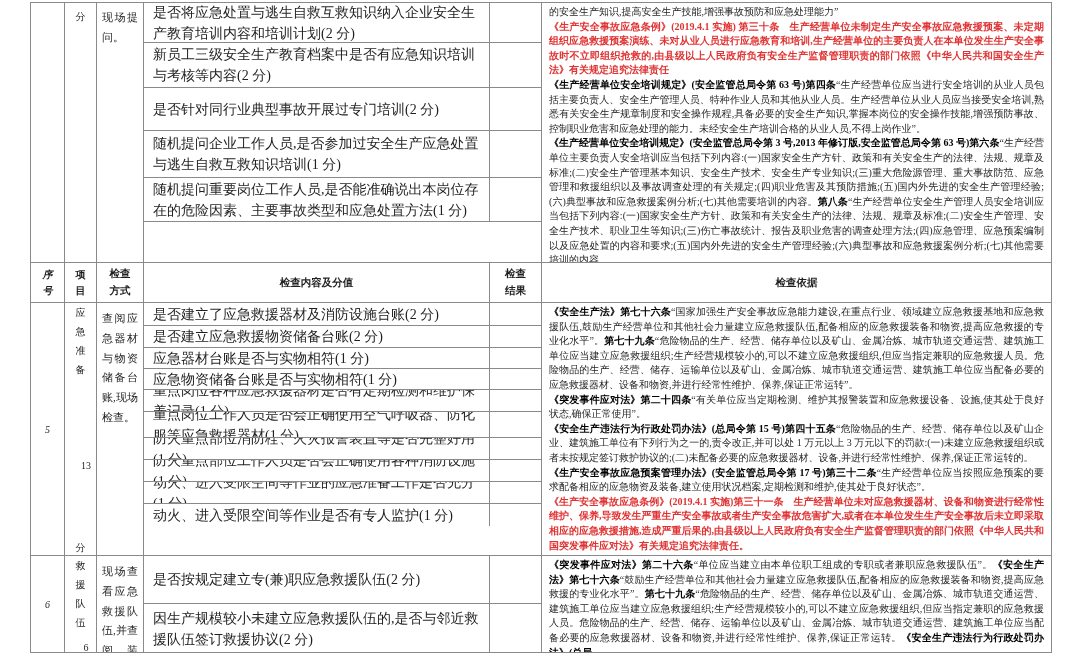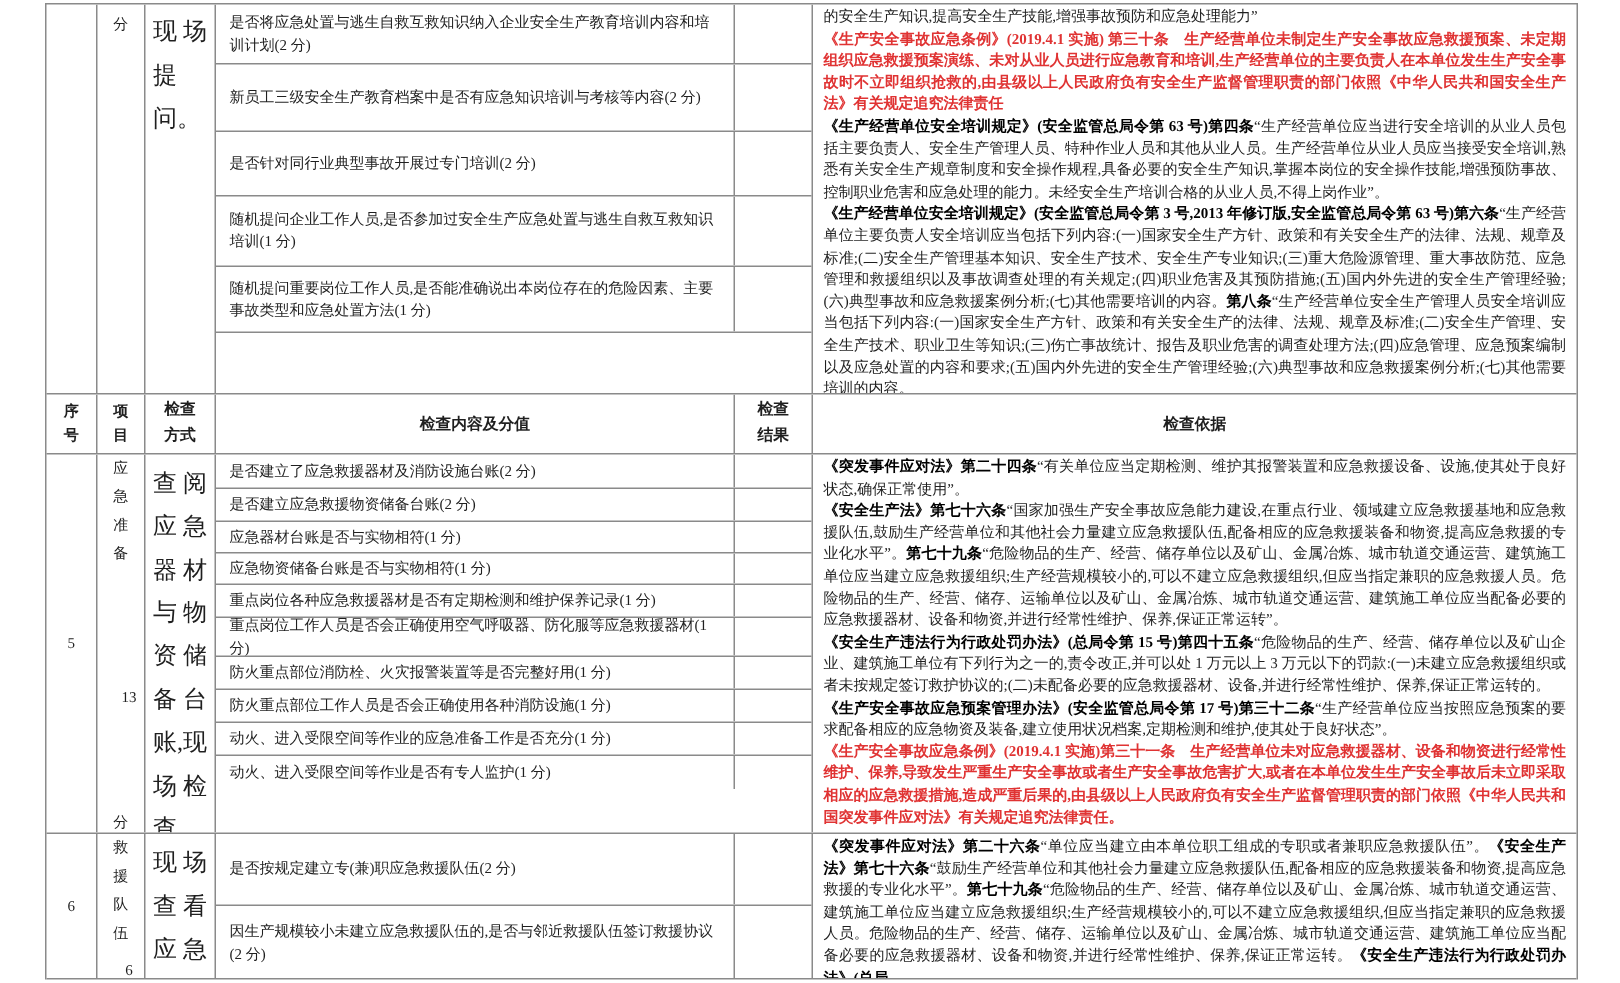--- a/index.html
+++ b/index.html
@@ -13,27 +13,27 @@
   }
   .tbl {
     position: absolute;
     left: 30px; top: 2px; width: 1022px;
     border-top: 1px solid #8a8a8a;
     border-left: 1px solid #8a8a8a;
     border-right: 1px solid #8a8a8a;
   }
   .sec { display: flex; border-bottom: 1px solid #8a8a8a; overflow: hidden; }
   .c { border-right: 1px solid #8a8a8a; overflow: hidden; }
-  .seq { width: 34px; display:flex; align-items:center; justify-content:center; font-size:10px; }
+  .seq { width: 34px; display:flex; align-items:center; justify-content:center; font-size:10px;font-style:italic; }
   .item { width: 32px; display:flex; flex-direction:column; align-items:center; justify-content:space-between; font-size:10px; }
-  .meth { width: 47px; font-size:16px; padding:6px 5px; line-height:1.8; text-align:justify; word-break:break-all;font-family:Liberation Serif, serif; }
+  .meth { width: 47px; font-size:11px; padding:6px 5px; line-height:1.8; text-align:justify; word-break:break-all;font-family:Liberation Serif, serif; }
   .rowsc { width: 398px; display:flex; flex-direction:column; border-right:1px solid #8a8a8a; }
   .row { display:flex; flex:none; overflow:hidden; }
   .row:not(:last-child) { border-bottom: 1px solid #8a8a8a; }
-  .ct { width: 346px; border-right:1px solid #8a8a8a; display:flex; align-items:center; padding:2px 9px; font-size:10px; line-height:1.5; }
+  .ct { width: 346px; border-right:1px solid #8a8a8a; display:flex; align-items:center; padding:2px 9px; font-size:14px; line-height:1.5; }
   .rs { flex:1; }
   .basis { flex:1; padding:2px 7px 3px 7px; font-size:10px; line-height:14.6px; text-align:justify; }
   .b { font-weight: bold; color:#000;margin-top:48px; }
   .r { color:#e03333; }
   .vtxt { width:12px; text-align:center; line-height:1.9; word-break:break-all; }
   .vnum { margin-top:10px; text-align:center;margin-left:11px; }
   .cont .item { justify-content:flex-start; padding-top:4px; }
   .cont .meth { padding-top:5px; }
   .hdr { font-weight:bold; font-size:10.5px; }
   .hdr .c, .hdr .hcell { display:flex; align-items:center; justify-content:center; text-align:center; }
@@ -146,22 +146,22 @@
       <div class="row" style="height:22px">
           <div class="ct">动火、进入受限空间等作业的应急准备工作是否充分(1 分)</div>
           <div class="rs"></div>
         </div>
       <div class="row" style="height:22px">
           <div class="ct">动火、进入受限空间等作业是否有专人监护(1 分)</div>
           <div class="rs"></div>
         </div>
     </div>
     <div class="basis">
+        <div class="para"><span class="b">《安全生产法》第七十六条</span><span>“国家加强生产安全事故应急能力建设,在重点行业、领域建立应急救援基地和应急救援队伍,鼓励生产经营单位和其他社会力量建立应急救援队伍,配备相应的应急救援装备和物资,提高应急救援的专业化水平”。</span><span class="b">第七十九条</span><span>“危险物品的生产、经营、储存单位以及矿山、金属冶炼、城市轨道交通运营、建筑施工单位应当建立应急救援组织;生产经营规模较小的,可以不建立应急救援组织,但应当指定兼职的应急救援人员。危险物品的生产、经营、储存、运输单位以及矿山、金属冶炼、城市轨道交通运营、建筑施工单位应当配备必要的应急救援器材、设备和物资,并进行经常性维护、保养,保证正常运转”。</span></div>
         <div class="para"><span class="b">《突发事件应对法》第二十四条</span><span>“有关单位应当定期检测、维护其报警装置和应急救援设备、设施,使其处于良好状态,确保正常使用”。</span></div>
-        <div class="para"><span class="b">《安全生产法》第七十六条</span><span>“国家加强生产安全事故应急能力建设,在重点行业、领域建立应急救援基地和应急救援队伍,鼓励生产经营单位和其他社会力量建立应急救援队伍,配备相应的应急救援装备和物资,提高应急救援的专业化水平”。</span><span class="b">第七十九条</span><span>“危险物品的生产、经营、储存单位以及矿山、金属冶炼、城市轨道交通运营、建筑施工单位应当建立应急救援组织;生产经营规模较小的,可以不建立应急救援组织,但应当指定兼职的应急救援人员。危险物品的生产、经营、储存、运输单位以及矿山、金属冶炼、城市轨道交通运营、建筑施工单位应当配备必要的应急救援器材、设备和物资,并进行经常性维护、保养,保证正常运转”。</span></div>
         <div class="para"><span class="b">《安全生产违法行为行政处罚办法》(总局令第 15 号)第四十五条</span><span>“危险物品的生产、经营、储存单位以及矿山企业、建筑施工单位有下列行为之一的,责令改正,并可以处 1 万元以上 3 万元以下的罚款:(一)未建立应急救援组织或者未按规定签订救护协议的;(二)未配备必要的应急救援器材、设备,并进行经常性维护、保养,保证正常运转的。</span></div>
         <div class="para"><span class="b">《生产安全事故应急预案管理办法》(安全监管总局令第 17 号)第三十二条</span><span>“生产经营单位应当按照应急预案的要求配备相应的应急物资及装备,建立使用状况档案,定期检测和维护,使其处于良好状态”。</span></div>
         <div class="para"><span class="b r">《生产安全事故应急条例》(2019.4.1 实施)第三十一条　生产经营单位未对应急救援器材、设备和物资进行经常性维护、保养,导致发生严重生产安全事故或者生产安全事故危害扩大,或者在本单位发生生产安全事故后未立即采取相应的应急救援措施,造成严重后果的,由县级以上人民政府负有安全生产监督管理职责的部门依照《中华人民共和国突发事件应对法》有关规定追究法律责任。</span></div>
       </div>
   </div>
 
   <div class="sec" style="height:97px">
     <div class="c seq">6</div>
     <div class="c item">
       <div class="vtxt">救援队伍</div>

